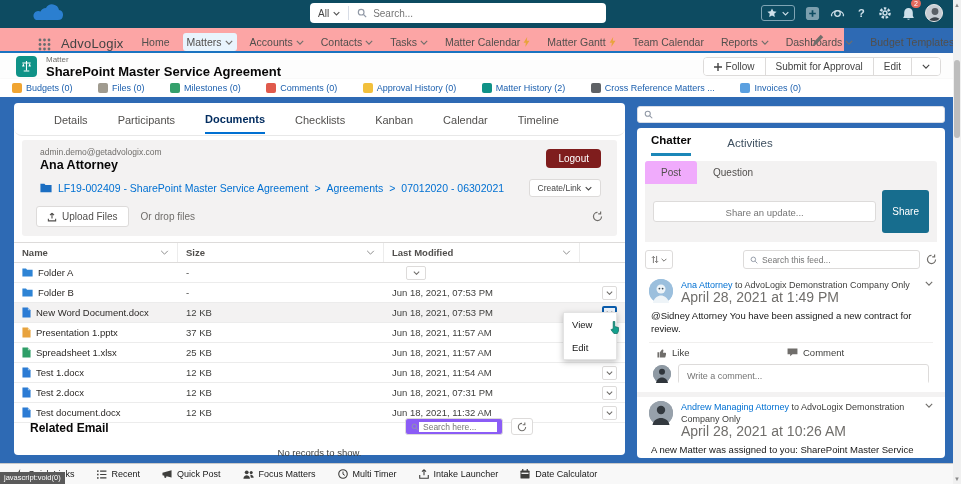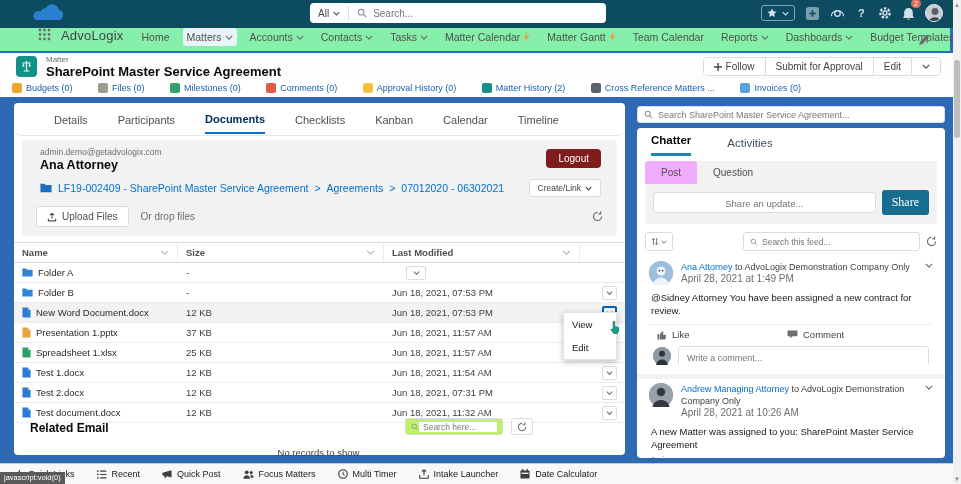--- a/index.html
+++ b/index.html
@@ -17,21 +17,21 @@
   .gsearch { position:absolute; left:310px; top:3px; width:296px; height:20px; background:#fff; border-radius:4px; display:flex; align-items:center; font-size:10px; color:#54698d; }
   .gsearch .scope { display:flex; align-items:center; gap:4px; padding:0 8px; border-right:1px solid #d8dde6; height:14px; color:#444; }
   .gsearch input { border:0; outline:none; flex:1; font-size:10px; padding:0 6px; color:#333; background:transparent; font-family:inherit; }
   .top-icons { position:absolute; right:18px; top:4px; display:flex; align-items:center; gap:10px; }
   .fav-group { display:flex; align-items:center; gap:5px; border:1px solid #7fa4b4; border-radius:3px; padding:2px 5px; }
   .badge { position:absolute; top:-5px; right:-6px; background:#e26a5d; color:#fff; font-size:7px; line-height:9px; min-width:10px; text-align:center; border-radius:5px; padding:0 2px; }
   .bell-wrap { position:relative; }
   .avatar-top { width:18px; height:18px; border-radius:50%; background:#c8cdd4; overflow:hidden; border:1px solid #e8e8e8; }
 
   
-  .navbar { position:absolute; left:0; top:28px; width:950px; height:25px; background:#86efac; border-bottom:2px solid #1a73c0; display:flex; align-items:flex-start; }
+  .navbar { position:absolute; left:0; top:28px; width:844px; height:25px; background:#fca5a5; border-bottom:2px solid #1a73c0; display:flex; align-items:flex-end; }
   .applauncher { margin-left:38px; }
   .appname { font-size:13px; color:#444; margin:0 14px 0 10px; letter-spacing:.2px; }
   .nav-items { display:flex; align-items:center; gap:9px; font-size:10.5px; color:#514f4d; white-space:nowrap; }
   .nav-item { display:flex; align-items:center; gap:3px; padding:3px 4px; cursor:pointer; }
   .nav-item.active { background:#e9f4fd; border-radius:3px; }
   .nav-pencil { position:absolute; right:20px; top:6px; }
 
   
   .matterbar { position:absolute; left:0; top:53px; width:961px; height:26px; background:#fdfdfd; }
   .matter-icon { position:absolute; left:16px; top:3px; width:21px; height:21px; border-radius:4px; background:#0f9287; display:flex; align-items:center; justify-content:center; }
@@ -80,53 +80,53 @@
   .row-action { width:20px; height:14px; border:1px solid #dddbda; border-radius:2px; background:#fff; display:flex; align-items:center; justify-content:center; margin-left:14px; cursor:pointer; }
   .row-action.focused { border:2px solid #0b5cab; background:#eef4fb; }
 
   .row-menu { position:absolute; left:549px; top:209px; width:54px; background:#fff; border:1px solid #e3e3e3; box-shadow:0 2px 6px rgba(0,0,0,.25); z-index:6; }
   .row-menu .mi { font-size:9.5px; color:#181818; padding:6px 8px; cursor:pointer; display:flex; align-items:center; }
   .cursor-hand { position:absolute; left:46px; top:8px; }
 
   
   .related-email { position:absolute; left:0; right:0; top:312px; }
   .re-head { position:absolute; left:16px; top:6px; font-size:12px; font-weight:bold; color:#080707; }
-  .re-search { position:absolute; right:122px; top:3px; width:98px; height:17px; border:1px solid #dddbda; border-radius:3px; display:flex; align-items:center; padding:0 5px; background:#bef264; }
+  .re-search { position:absolute; right:122px; top:3px; width:98px; height:17px; border:1px solid #dddbda; border-radius:3px; display:flex; align-items:center; padding:0 5px; background:#8b5cf6; }
   .re-search input { border:0; outline:none; width:100%; font-size:8.5px; color:#444; padding-left:4px; font-family:inherit; }
   .re-refresh { position:absolute; right:92px; top:3px; width:22px; height:17px; border:1px solid #dddbda; border-radius:3px; display:flex; align-items:center; justify-content:center; background:#fff; cursor:pointer; }
   .re-empty { position:absolute; left:0; right:0; top:32px; text-align:center; font-size:9.5px; color:#3e3e3c; }
 
   
   .side-search { position:absolute; left:637px; top:9px; width:308px; height:17px; background:#fff; border:1px solid #d8dde6; border-radius:3px; display:flex; align-items:center; padding:0 6px; }
   .side-search input { border:0; outline:none; flex:1; font-size:9px; color:#444; padding-left:5px; font-family:inherit; }
   .side-card { position:absolute; left:637px; top:31px; width:308px; height:330px; background:#fff; border-radius:4px; overflow:hidden; }
   .side-tabs { height:28px; display:flex; align-items:flex-end; gap:36px; padding:0 14px; }
   .side-tab { font-size:11.5px; color:#3e5060; padding-bottom:7px; cursor:pointer; }
   .side-tab.active { font-weight:bold; color:#080707; border-bottom:3px solid #1b87b8; }
   .publisher { margin:5px 8px 0; background:#f3f2f2; border-radius:3px 3px 0 0; padding-bottom:9px; }
   .ptabs { display:flex; font-size:10px; color:#514f4d; }
   .ptab { padding:6px 16px; cursor:pointer; }
   .ptab.active { background:#f0abfc; border-radius:3px 3px 0 0; }
   .share-row { display:flex; align-items:center; gap:6px; padding:6px 8px 0; }
   .share-input { flex:1; height:21px; border:1px solid #dddbda; border-radius:3px; background:#fff; }
   .share-input input { border:0; outline:none; width:100%; height:100%; font-size:9.5px; text-align:center; color:#444; font-family:inherit; background:transparent; }
-  .share-btn { background:#176d8e; color:#fff; border:0; border-radius:3px; font-size:12px; padding:5px 10px; cursor:pointer; font-family:Liberation Serif, serif; }
+  .share-btn { background:#176d8e; color:#fff; border:0; border-radius:3px; font-size:10px; padding:16px 10px; cursor:pointer; font-family:Liberation Sans, sans-serif; }
   .feed-controls { display:flex; align-items:center; margin:8px 8px 6px; gap:6px; }
   .sort-btn { width:28px; height:19px; border:1px solid #dddbda; border-radius:3px; display:flex; align-items:center; justify-content:center; gap:2px; background:#fff; cursor:pointer; }
   .feed-search { flex:1; height:19px; border:1px solid #dddbda; border-radius:3px; display:flex; align-items:center; padding:0 6px; margin-left:64px; background:#fff; }
   .feed-search input { border:0; outline:none; width:100%; font-size:8.5px; color:#444; padding-left:4px; font-family:inherit; }
 
   .feed-item { position:relative; padding:4px 12px 0; }
   .fi-head { display:flex; gap:8px; }
   .fi-avatar { width:24px; height:24px; border-radius:50%; flex:none; display:flex; align-items:center; justify-content:center; }
   .fi-avatar.blue { background:#9bbfdd; }
   .fi-avatar.photo { background:#8e99a3; }
   .fi-who { font-size:9px; color:#3e3e3c; line-height:12px; flex:1; }
   .fi-who .lnk { color:#0070d2; cursor:pointer; }
-  .fi-time { font-size:10px; color:#706e6b; }
+  .fi-time { font-size:14px; color:#706e6b; }
   .fi-caret { margin-top:2px; cursor:pointer; }
   .fi-body { font-size:9.5px; color:#181818; margin:6px 0 0 2px; line-height:13px; }
   .fi-views { font-size:8.5px; color:#706e6b; margin:4px 0 0 2px; }
   .fi-actions { display:flex; align-items:center; border-top:1px solid #f0efee; margin-top:7px; padding:4px 0; font-size:9.5px; color:#3e3e3c; }
   .fi-actions .act { display:flex; align-items:center; gap:5px; cursor:pointer; }
   .fi-actions .act.like { margin-left:8px; width:130px; }
   .comment-row { display:flex; align-items:center; gap:7px; padding:2px 0 8px 4px; }
   .c-avatar { width:18px; height:18px; border-radius:50%; background:#8e99a3; flex:none; display:flex; align-items:center; justify-content:center; }
   .c-input { flex:1; height:20px; border:1px solid #dddbda; border-radius:3px; background:#fff; margin-right:4px; }
   .c-input input { border:0; outline:none; width:100%; height:100%; font-size:9px; color:#444; padding:0 8px; font-family:inherit; }
@@ -594,21 +594,20 @@
         </span>
         <div class="re-empty">No records to show.</div>
       </div>
     </div>
 
     <div class="side-search">
       <svg class="icon" width="9" height="9" viewBox="0 0 12 12">
           <circle cx="5" cy="5" r="3.4" fill="none" stroke="#9098a5" stroke-width="1.4"></circle>
           <line x1="7.8" y1="7.8" x2="11" y2="11" stroke="#9098a5" stroke-width="1.4"></line>
         </svg>
-      <input placeholder="Search SharePoint Master Service Agreement..." style="">
     </div>
 
     <div class="side-card">
       <div class="side-tabs">
         <span class="side-tab active">Chatter</span>
         <span class="side-tab">Activities</span>
       </div>
 
       <div class="publisher">
         <div class="ptabs">

